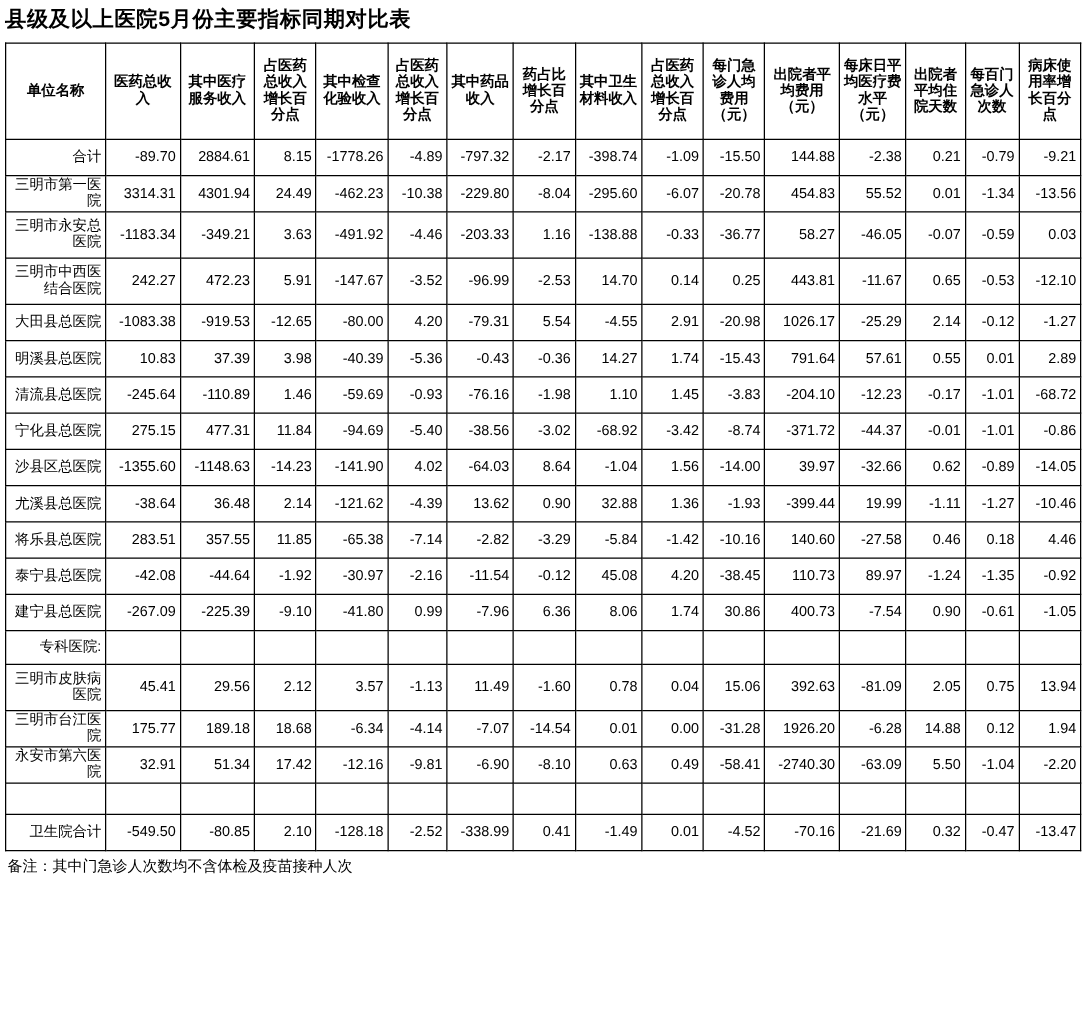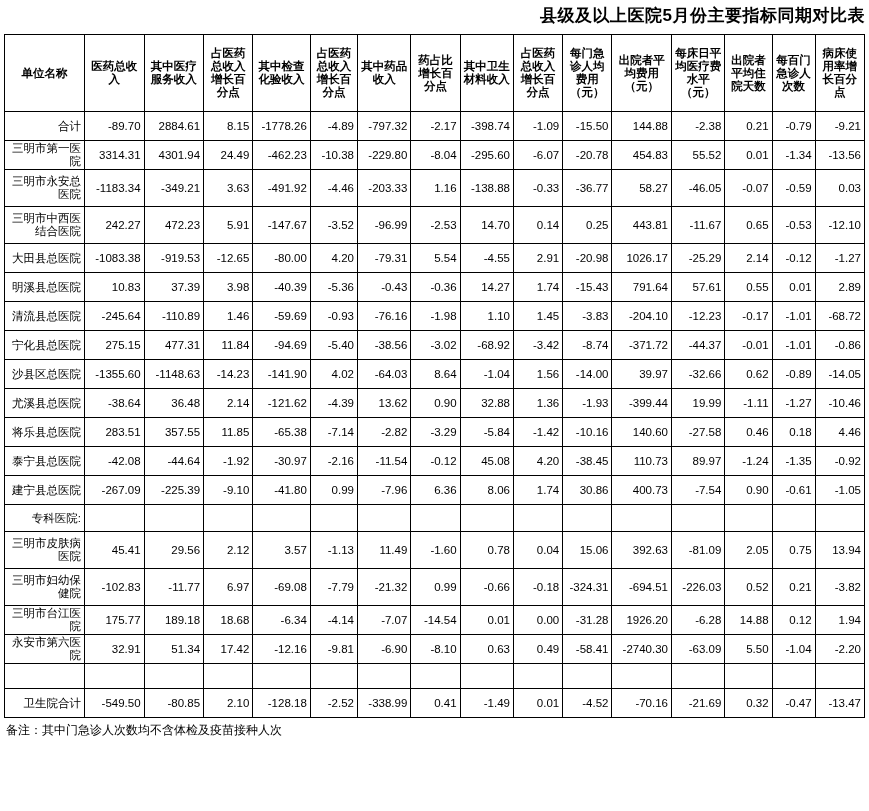--- a/index.html
+++ b/index.html
@@ -15,21 +15,21 @@
     overflow: hidden;
   }
   .page {
     width: 869px;
     height: 811px;
     box-sizing: border-box;
     padding: 0 4px;
     position: relative;
   }
   .doc-title {
-    text-align: right;
+    text-align: left;
     font-size: 17px;
     font-weight: bold;
     letter-spacing: 0.5px;
     padding: 6px 0 8px 0;
     line-height: 20px;
   }
   table.main {
     border-collapse: collapse;
     width: 861px;
     table-layout: fixed;
@@ -389,38 +389,20 @@
           <td class="num">-1.60</td>
           <td class="num">0.78</td>
           <td class="num">0.04</td>
           <td class="num">15.06</td>
           <td class="num">392.63</td>
           <td class="num">-81.09</td>
           <td class="num">2.05</td>
           <td class="num">0.75</td>
           <td class="num">13.94</td>
         </tr>
-        <tr class="data-row tall">
-          <td class="rowlabel">三明市妇幼保健院</td>
-          <td class="num">-102.83</td>
-          <td class="num">-11.77</td>
-          <td class="num">6.97</td>
-          <td class="num">-69.08</td>
-          <td class="num">-7.79</td>
-          <td class="num">-21.32</td>
-          <td class="num">0.99</td>
-          <td class="num">-0.66</td>
-          <td class="num">-0.18</td>
-          <td class="num">-324.31</td>
-          <td class="num">-694.51</td>
-          <td class="num">-226.03</td>
-          <td class="num">0.52</td>
-          <td class="num">0.21</td>
-          <td class="num">-3.82</td>
-        </tr>
         <tr class="data-row">
           <td class="rowlabel">三明市台江医院</td>
           <td class="num">175.77</td>
           <td class="num">189.18</td>
           <td class="num">18.68</td>
           <td class="num">-6.34</td>
           <td class="num">-4.14</td>
           <td class="num">-7.07</td>
           <td class="num">-14.54</td>
           <td class="num">0.01</td>

